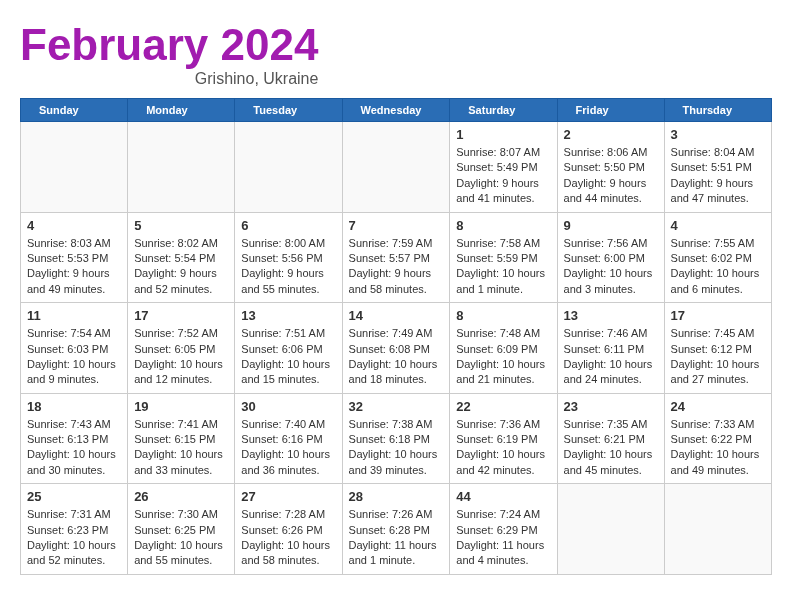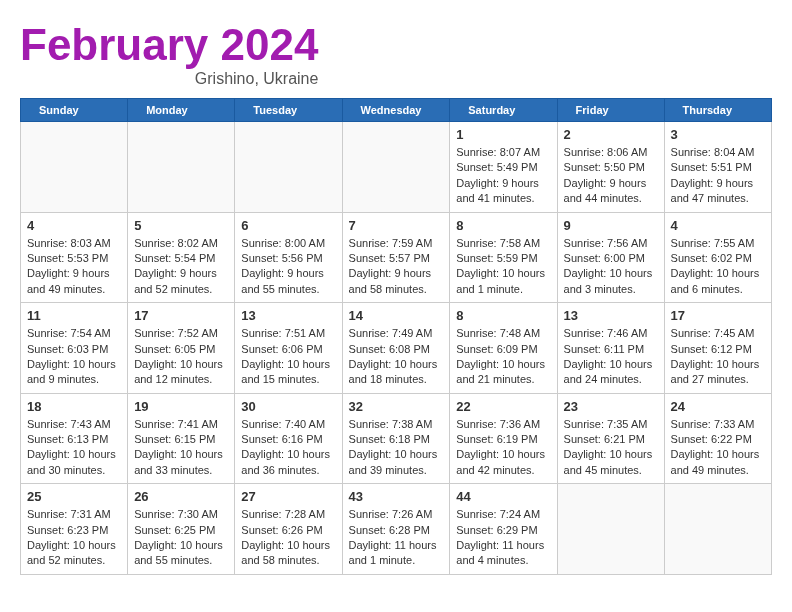--- a/index.html
+++ b/index.html
@@ -226,21 +226,21 @@
         </td>
         <td>
           <div class="day-num">26</div>
           <div class="day-info">Sunrise: 7:30 AM<br>Sunset: 6:25 PM<br>Daylight: 10 hours and 55 minutes.</div>
         </td>
         <td>
           <div class="day-num">27</div>
           <div class="day-info">Sunrise: 7:28 AM<br>Sunset: 6:26 PM<br>Daylight: 10 hours and 58 minutes.</div>
         </td>
         <td>
-          <div class="day-num">43</div>
+          <div class="day-num">28</div>
           <div class="day-info">Sunrise: 7:26 AM<br>Sunset: 6:28 PM<br>Daylight: 11 hours and 1 minute.</div>
         </td>
         <td>
           <div class="day-num">44</div>
           <div class="day-info">Sunrise: 7:24 AM<br>Sunset: 6:29 PM<br>Daylight: 11 hours and 4 minutes.</div>
         </td>
         <td class="empty"></td>
         <td class="empty"></td>
       </tr>
     </tbody>

